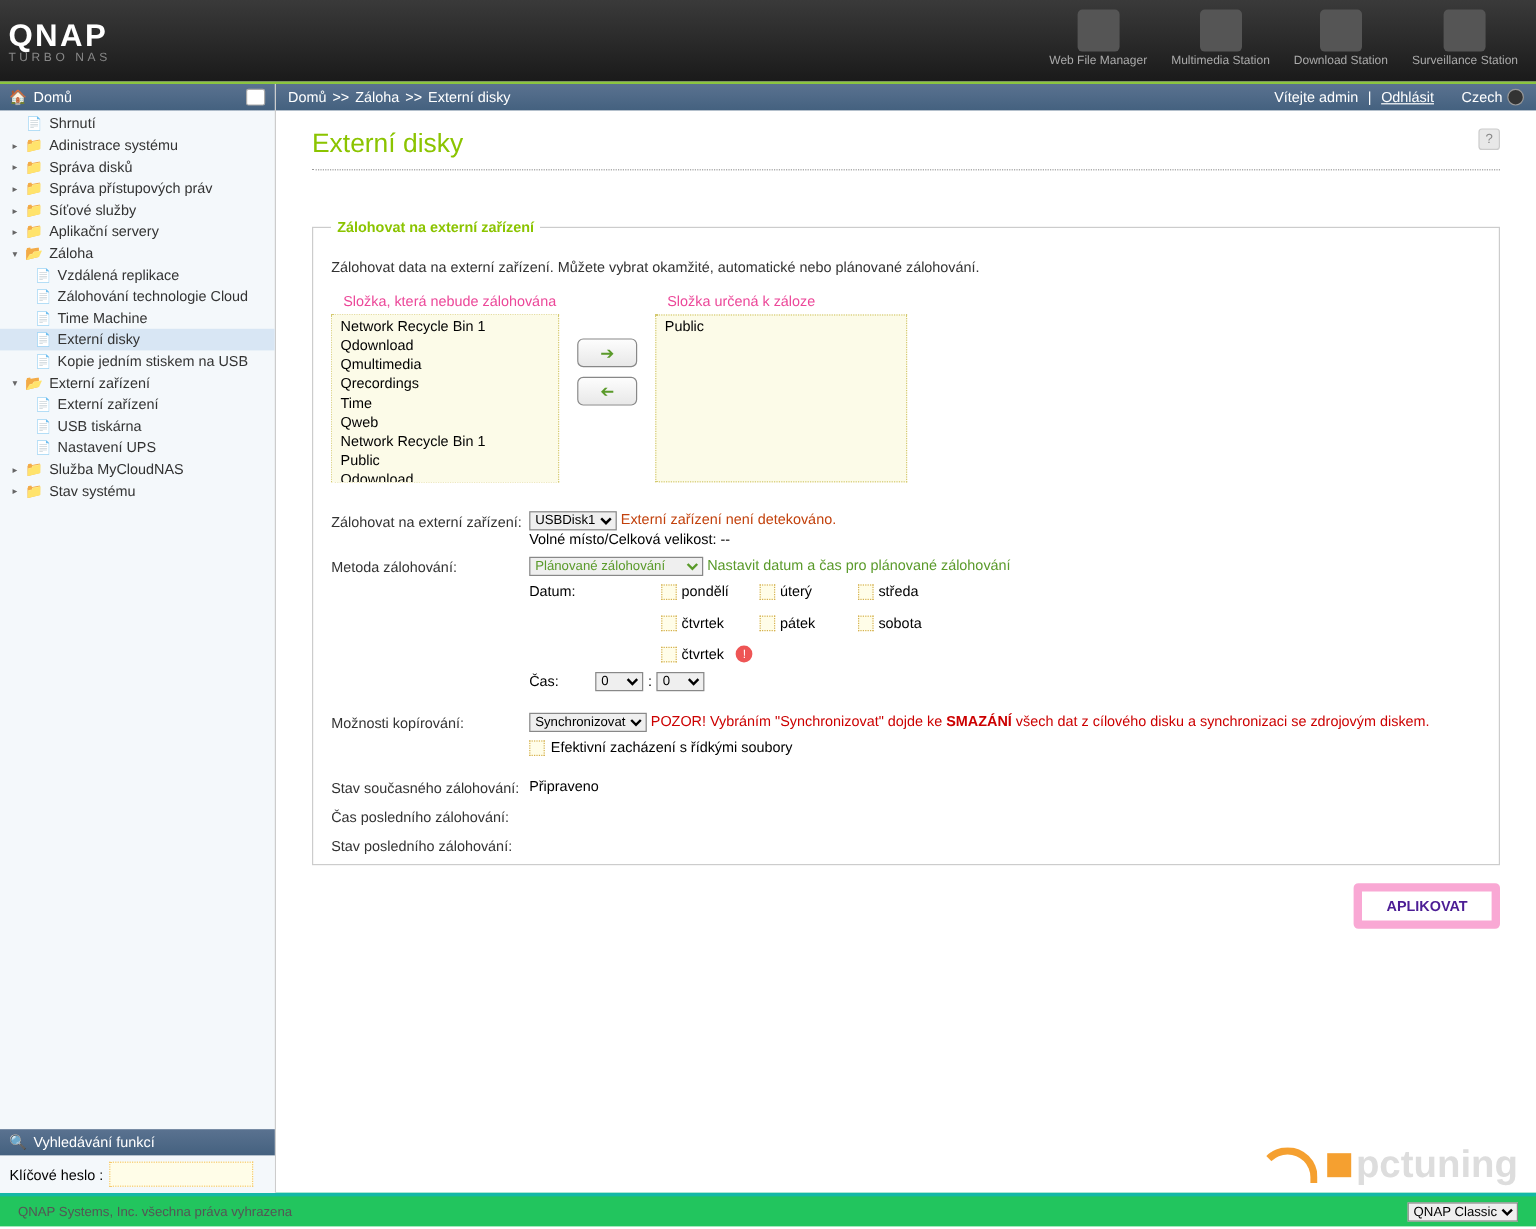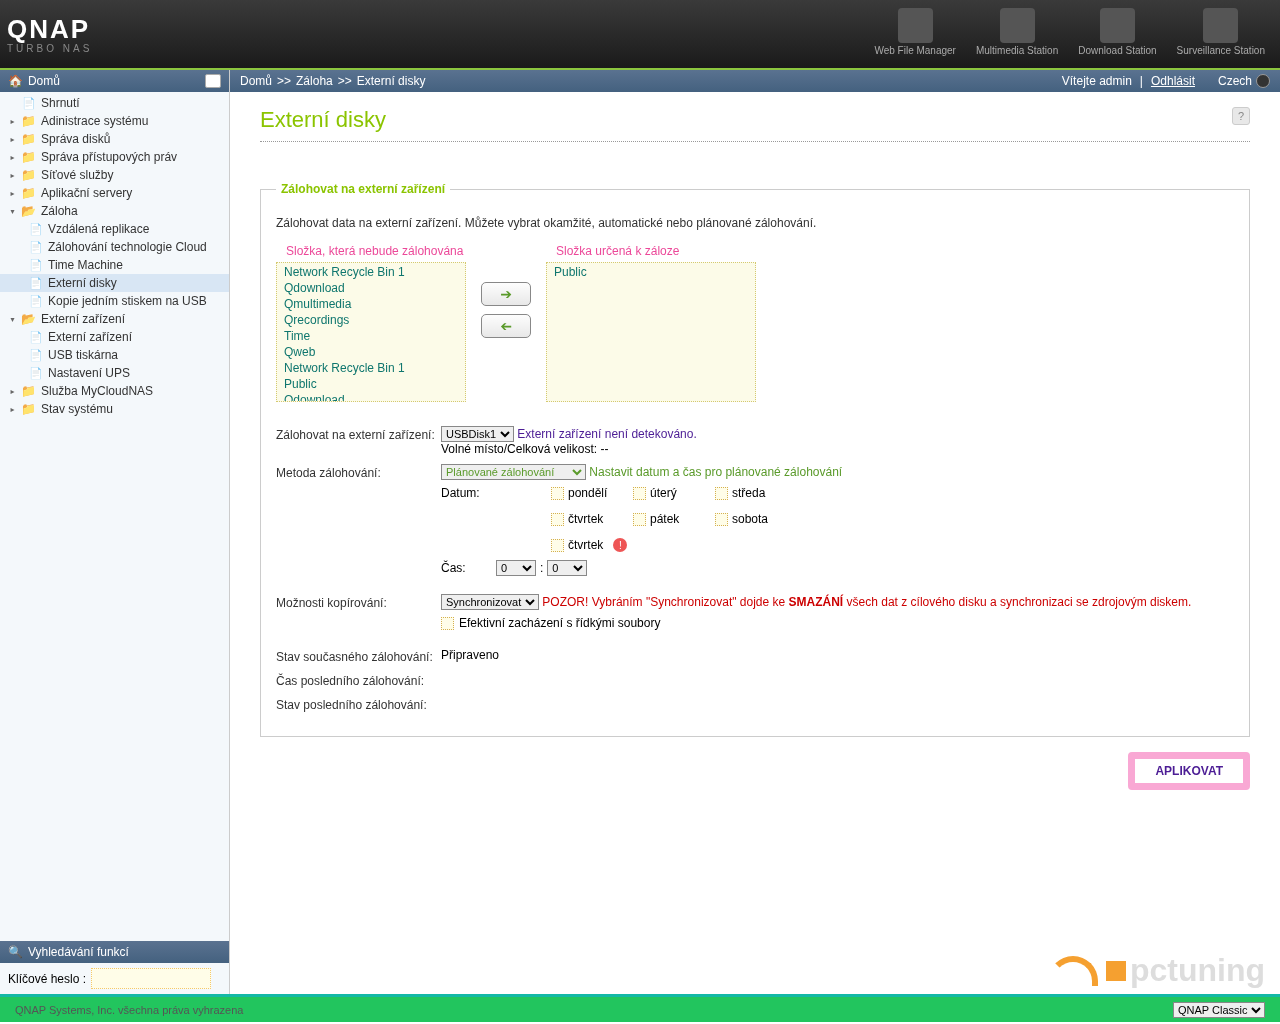--- a/index.html
+++ b/index.html
@@ -39,40 +39,40 @@
 .breadcrumb { display: flex; gap: 5px; }
 .welcome { margin-left: auto; display:flex; align-items:center; gap:8px; }
 .lang-select { margin-left: 15px; display:flex; align-items:center; gap:4px; }
 .globe-icon { width:14px; height:14px; background:#333; border-radius:50%; border:1px solid #999; }
 
 .content { padding: 15px 30px; flex: 1; overflow: auto; }
 .page-title { font-size: 22px; color: #8bc400; font-weight: normal; margin-bottom: 8px; }
 .dotted-line { border-bottom: 1px dotted #999; margin-bottom: 15px; }
 .help-icon { float: right; width: 18px; height: 18px; background: #e8e8e8; border: 1px solid #ccc; border-radius: 3px; display:flex; align-items:center; justify-content:center; color:#888; font-size:11px; cursor:pointer; }
 
-.fieldset { border: 1px solid #ccc; padding: 12px 15px 20px; margin-top: 40px; }
+.fieldset { border: 1px solid #ccc; padding: 12px 15px 4px; margin-top: 40px; }
 .fieldset-legend { color: #8bc400; font-weight: bold; padding: 0 5px; font-size: 12px; }
 .desc { margin: 8px 0 12px; color: #333; }
 
 .dual-list { display: flex; gap: 15px; align-items: flex-start; }
 .list-col { }
 .list-title { color: #ec4899; font-weight: normal; padding: 2px 0 4px 10px; }
 .list-box { border: 1px dotted #d4c970; background: #fcfbe8; width: 190px; height: 140px; overflow-y: scroll; padding: 1px; }
 .list-box.wide { width: 210px; }
-.list-box-item { color: #0f766e; padding: 1px 6px; cursor: pointer; font-size: 12px; }
+.list-box-item { color: #000000; padding: 1px 6px; cursor: pointer; font-size: 12px; }
 .arrow-btns { display: flex; flex-direction: column; gap: 8px; margin-top: 40px; }
 .arrow-btn { width: 50px; height: 24px; border: 1px solid #888; border-radius: 5px; background: linear-gradient(#fdfdfd, #e8e8e8); cursor: pointer; font-size: 14px; color: #5a9a2a; display:flex; align-items:center; justify-content:center; }
 
 .form-grid { margin-top: 20px; }
 .form-row { display: flex; padding: 4px 0; align-items: flex-start; }
 .form-label { width: 165px; color: #333; padding-top: 2px; }
 .form-value { flex: 1; }
 select { font-size: 11px; border: 1px solid #888; }
 .green-text { color: #5a9a2a; }
-.red-text { color: #4c1d95; }
+.red-text { color: #c2410c; }
 .warn-text { color: #c00; }
 
 .days { display: flex; flex-wrap: wrap; gap: 12px; margin-left: 55px; width: 250px; }
 .day-item { display: flex; align-items: center; gap: 4px; min-width: 70px; }
 .checkbox { width: 13px; height: 13px; border: 1px dotted #d4b050; background: #fffde8; }
 .alert-icon { width: 14px; height: 14px; background: #e55; border-radius: 50%; color:#fff; font-size:10px; display:inline-flex; align-items:center; justify-content:center; margin-left:6px; }
 
 .apply-row { text-align: right; margin-top: 15px; }
 .apply-btn { border: 7px solid #f9a8d4; background: #fff; color: #4c1d95; padding: 5px 20px; border-radius: 4px; font-size: 12px; font-weight: bold; cursor: pointer; }
 

